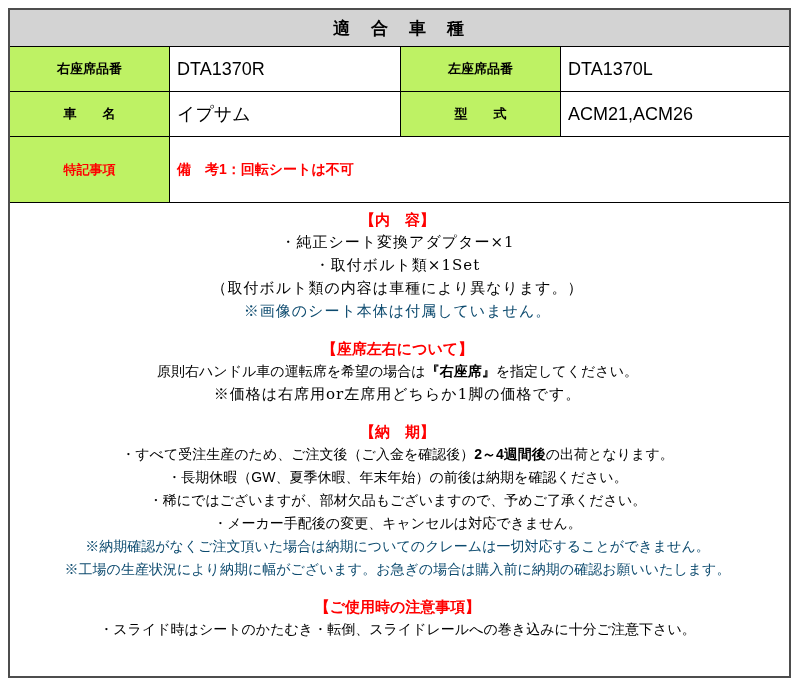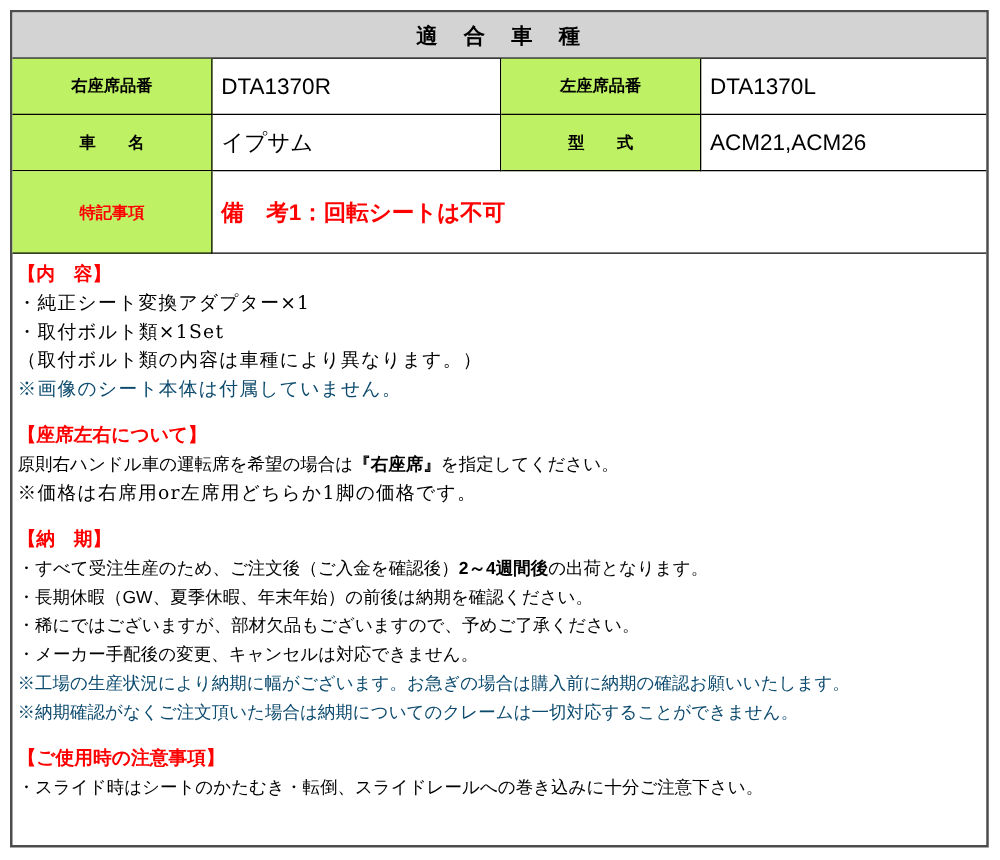--- a/index.html
+++ b/index.html
@@ -12,21 +12,21 @@
   .page { position: relative; width: 800px; height: 688px; }
   .box {
     position: absolute; left: 8px; top: 8px;
     width: 783px; height: 670px;
     border: 2px solid #4d4d4d;
     display: grid;
     grid-template-columns: 160px 231px 160px 1fr;
     grid-template-rows: 37px 45px 45px 66px 1fr;
     background: #ffffff;
   }
-  .cell { border-bottom: 1px solid #000; display: flex; align-items: center; }
+  .cell { border-bottom: 1px solid #000; display: flex; align-items: center; text-align: center; }
   .thead {
     grid-column: 1 / 5;
     justify-content: center;
     background: #d3d3d3;
     font-size: 17px; font-weight: bold;
     letter-spacing: 2px;
     color: #000;
   }
   .lbl {
     background: #bef264;
@@ -34,21 +34,21 @@
     justify-content: center;
     font-size: 13px; font-weight: bold; color: #000;
   }
   .lbl.redtxt { color: #ff0000; }
   .val {
     font-size: 18px; color: #000;
     padding-left: 7px;
   }
   .val.inner-r { border-right: 1px solid #000; }
   .val.span3 { grid-column: 2 / 5; }
-  .val.redbold { color: #ff0000; font-weight: bold; font-size: 18px; }
+  .val.redbold { color: #ff0000; font-weight: bold; font-size: 14px; }
   .content {
     grid-column: 1 / 5;
     border-bottom: none;
     padding: 5px 8px 0 4px;
     display: block;
     font-size: 14px;
     overflow: hidden;
   }
   .section + .section { margin-top: 14px; }
   .heading {
@@ -95,22 +95,22 @@
           <div class="heading">【座席左右について】</div>
           <div class="line sans"><span>原則右ハンドル車の運転席を希望の場合は</span><span class="b">『右座席』</span><span>を指定してください。</span></div>
           <div class="line serif"><span>※価格は右席用or左席用どちらか1脚の価格です。</span></div>
         </div>
         <div class="section">
           <div class="heading">【納　期】</div>
           <div class="line sans"><span>・すべて受注生産のため、ご注文後（ご入金を確認後）</span><span class="b">2～4週間後</span><span>の出荷となります。</span></div>
           <div class="line sans"><span>・長期休暇（GW、夏季休暇、年末年始）の前後は納期を確認ください。</span></div>
           <div class="line sans"><span>・稀にではございますが、部材欠品もございますので、予めご了承ください。</span></div>
           <div class="line sans"><span>・メーカー手配後の変更、キャンセルは対応できません。</span></div>
+          <div class="line sans red"><span>※納期確認がなくご注文頂いた場合は納期についてのクレームは一切対応することができません。</span></div>
           <div class="line sans red"><span>※工場の生産状況により納期に幅がございます。お急ぎの場合は購入前に納期の確認お願いいたします。</span></div>
-          <div class="line sans red"><span>※納期確認がなくご注文頂いた場合は納期についてのクレームは一切対応することができません。</span></div>
         </div>
         <div class="section">
           <div class="heading">【ご使用時の注意事項】</div>
           <div class="line sans"><span>・スライド時はシートのかたむき・転倒、スライドレールへの巻き込みに十分ご注意下さい。</span></div>
         </div>
       </div>
   </div>
 </div>
 
 </body></html>

